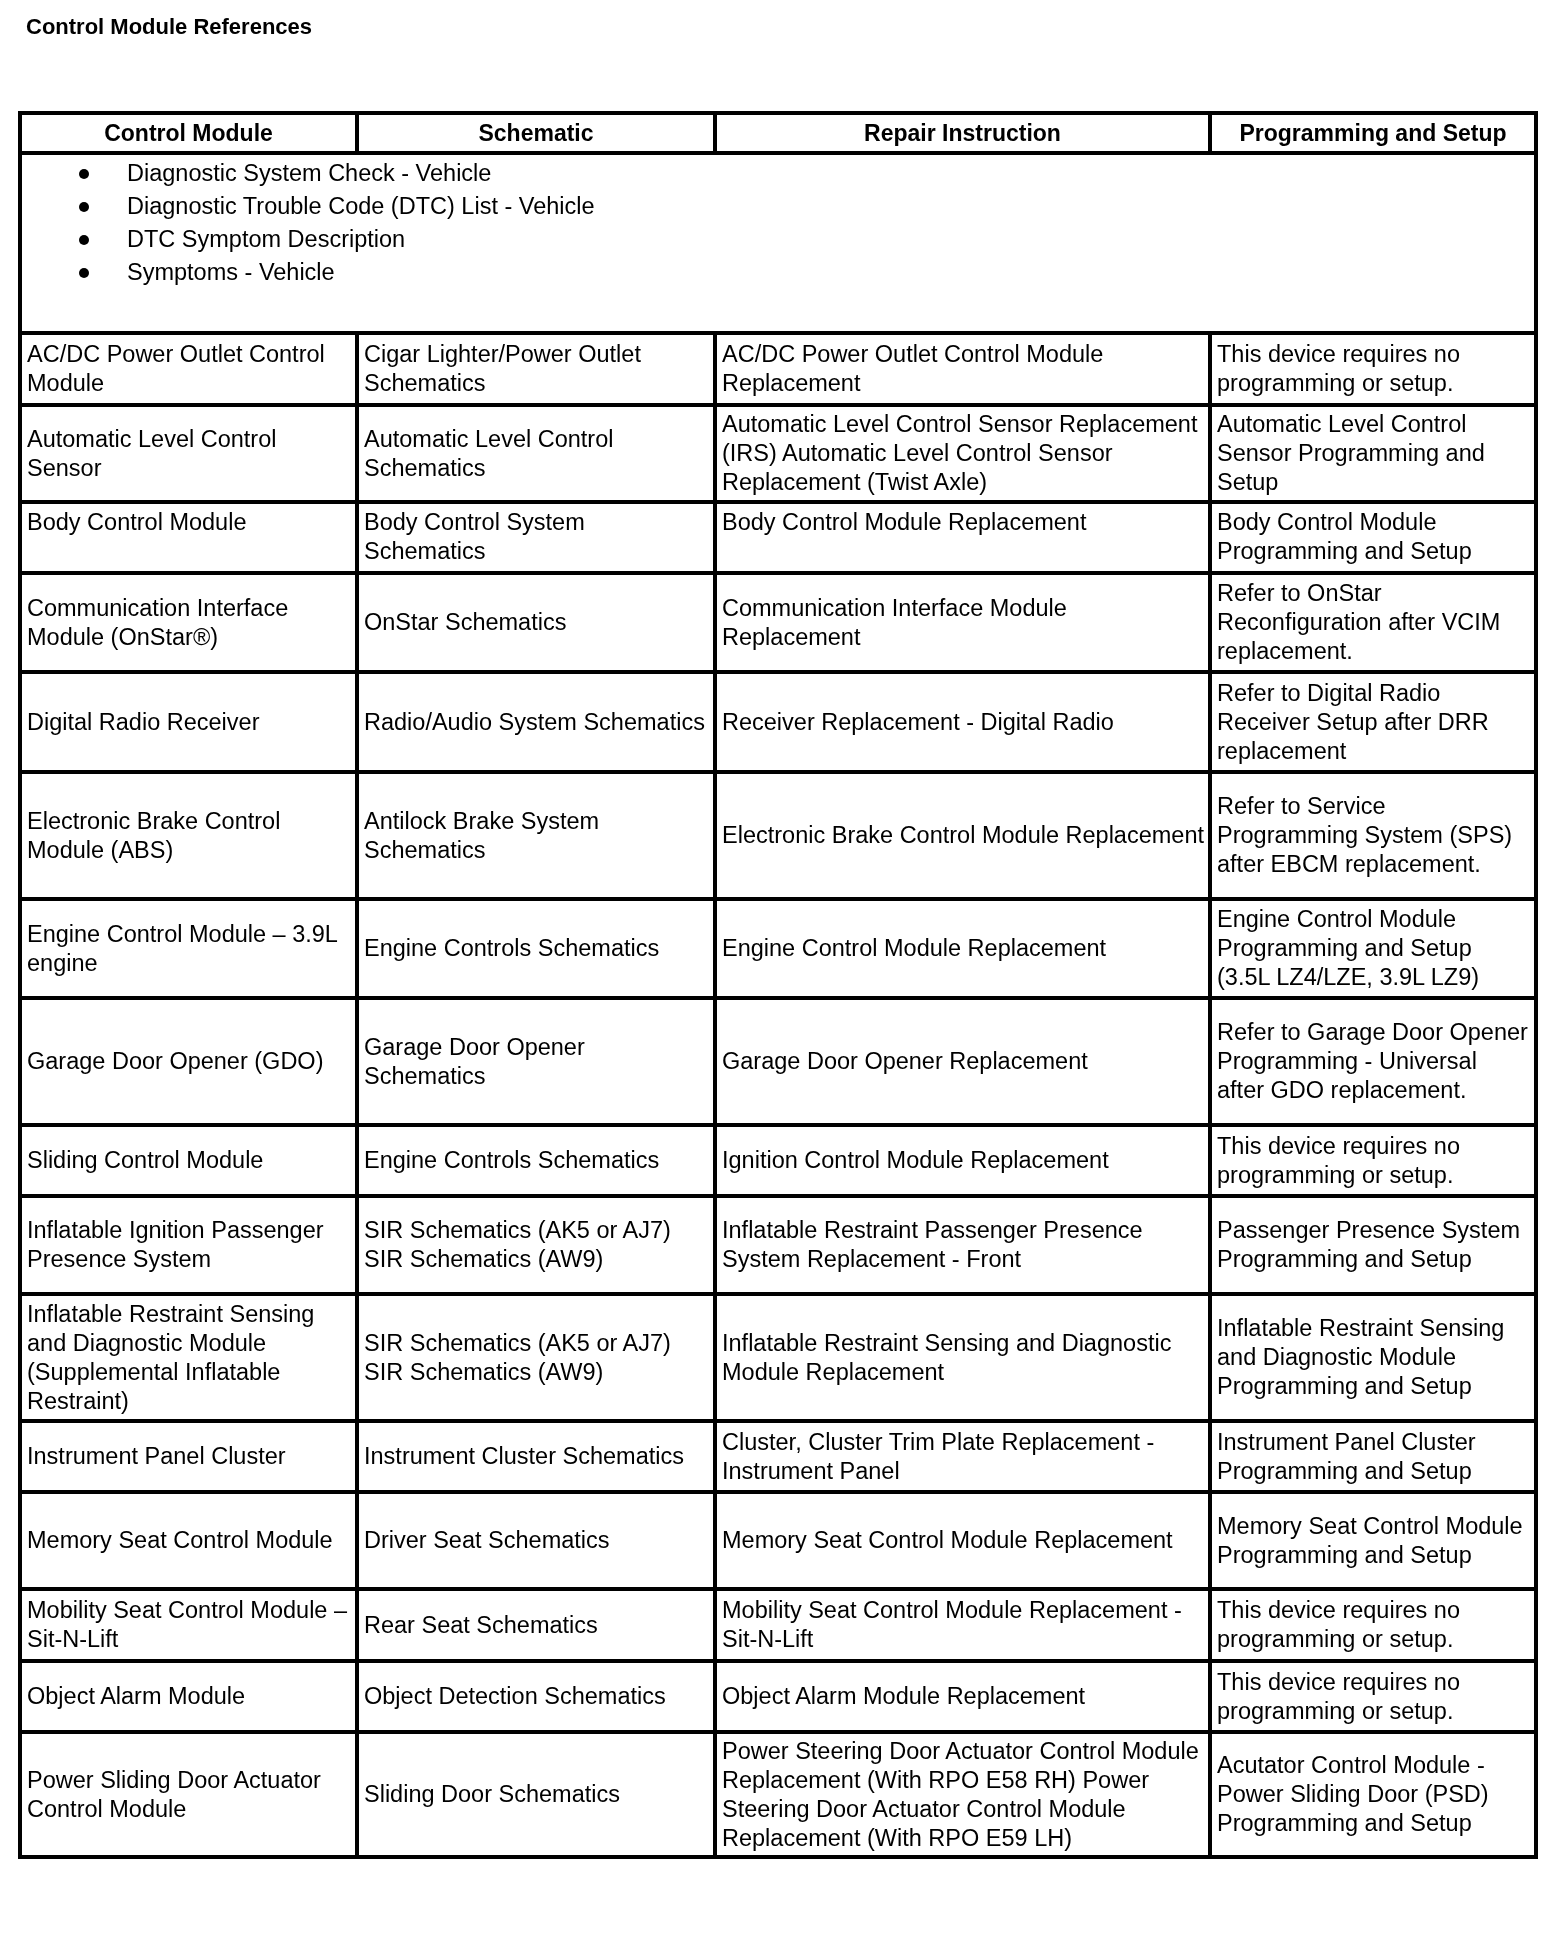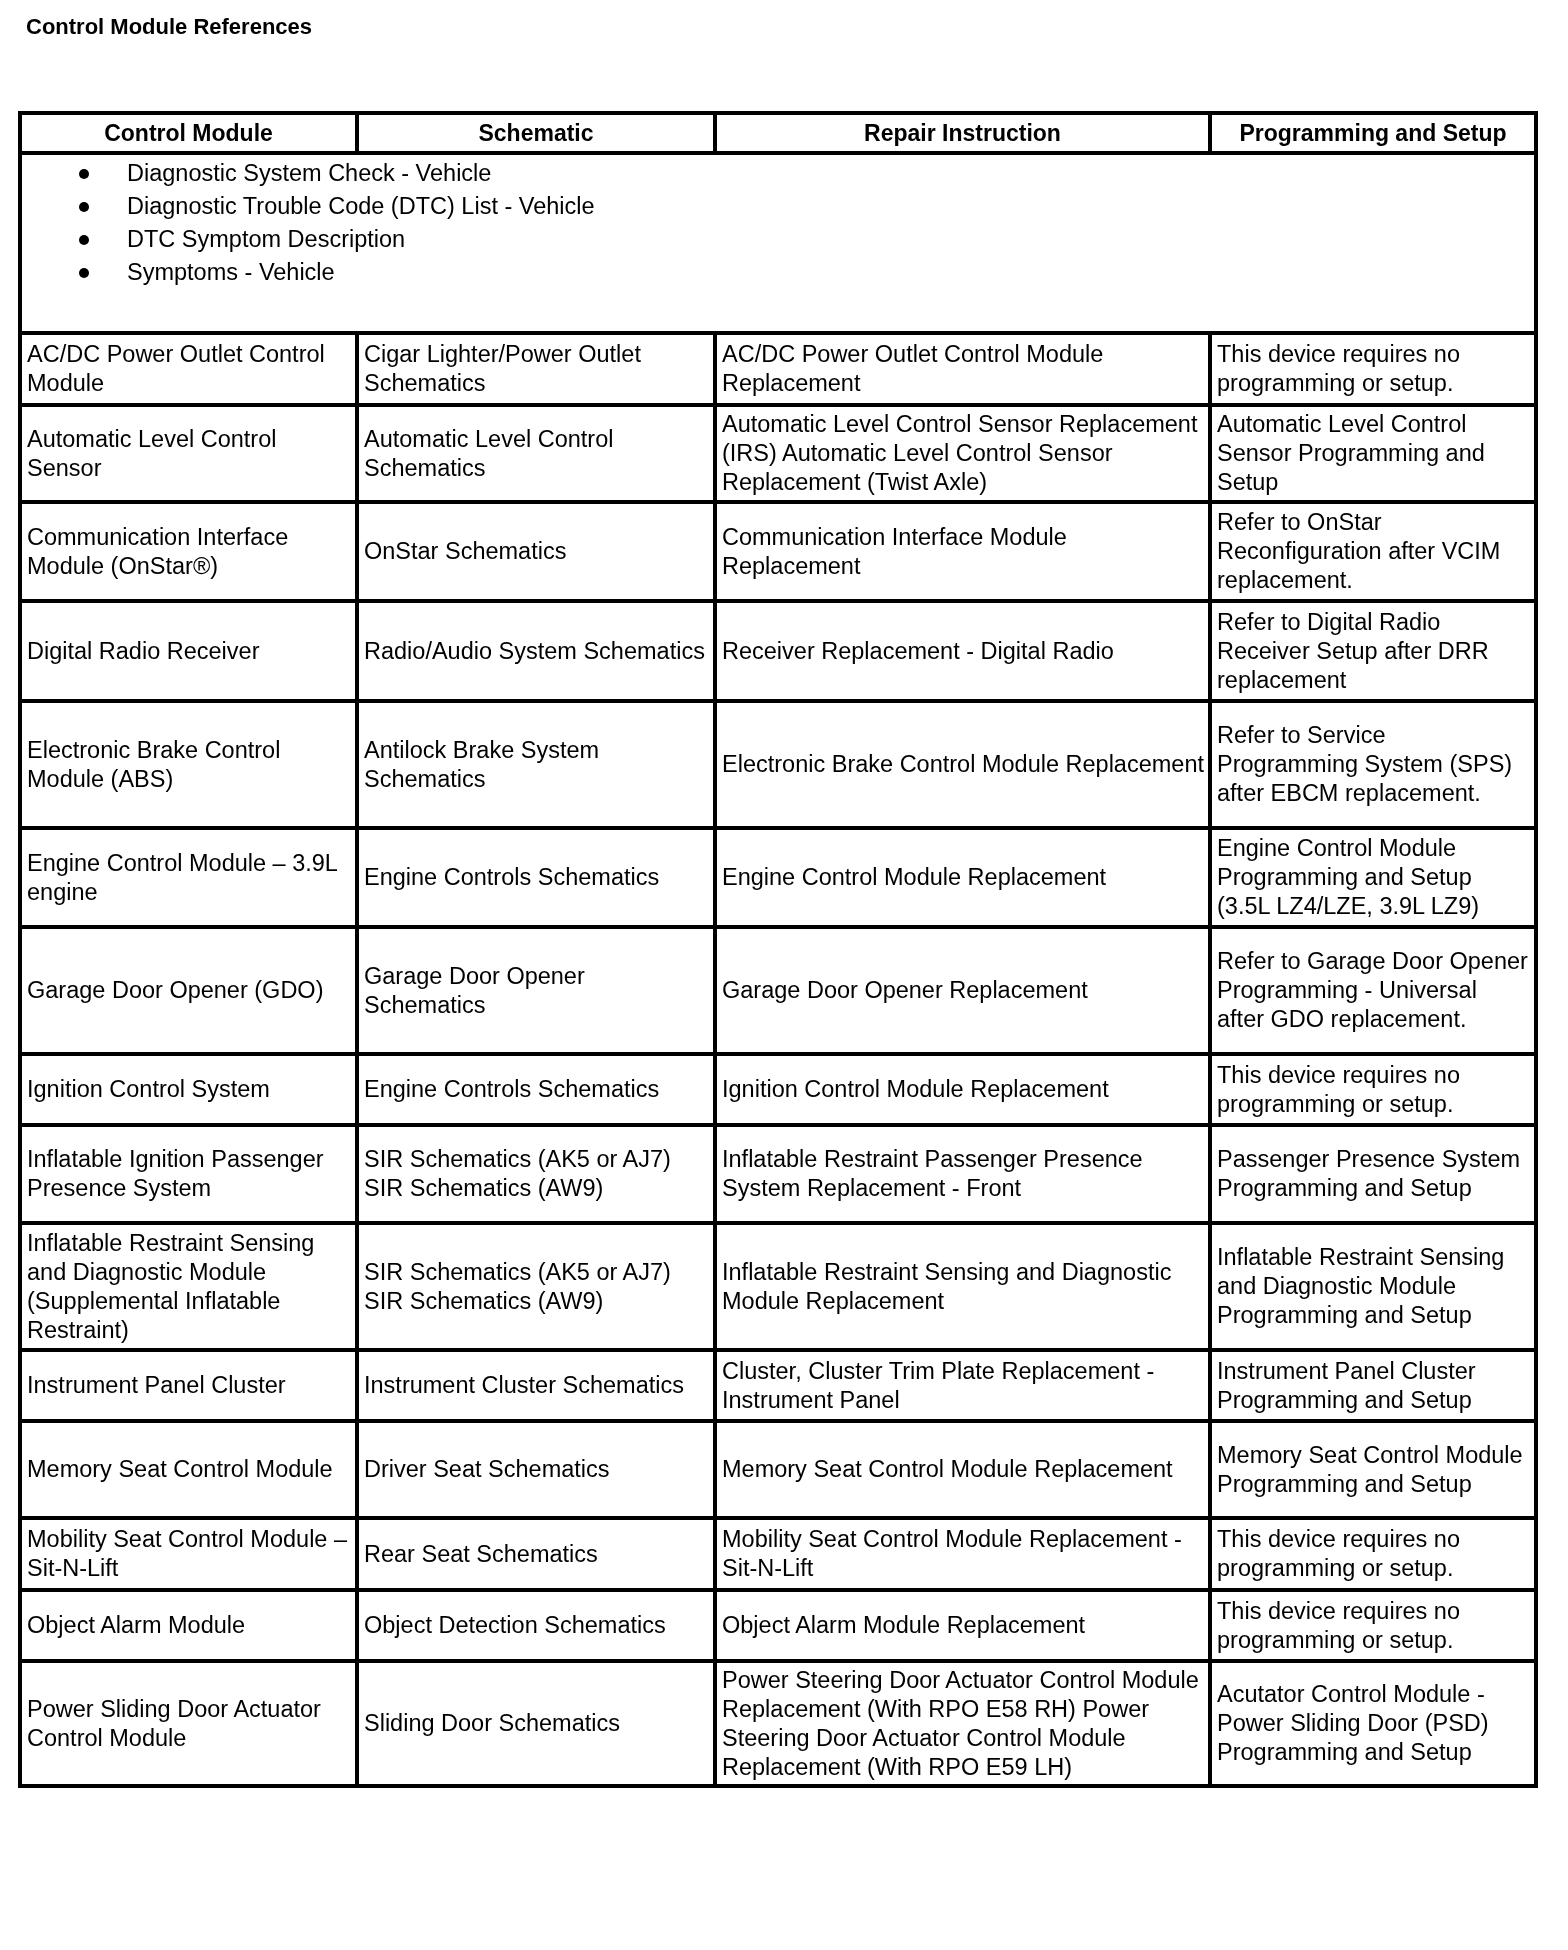--- a/index.html
+++ b/index.html
@@ -112,20 +112,26 @@
       <td>Cigar Lighter/Power Outlet Schematics</td>
       <td>AC/DC Power Outlet Control Module Replacement</td>
       <td>This device requires no programming or setup.</td>
     </tr>
     <tr style="height:97px">
       <td>Automatic Level Control Sensor</td>
       <td>Automatic Level Control Schematics</td>
       <td>Automatic Level Control Sensor Replacement (IRS) Automatic Level Control Sensor Replacement (Twist Axle)</td>
       <td>Automatic Level Control Sensor Programming and Setup</td>
     </tr>
+    <tr style="height:71px">
+      <td style="vertical-align:top;padding-top:4px">Body Control Module</td>
+      <td style="vertical-align:top;padding-top:4px">Body Control System Schematics</td>
+      <td style="vertical-align:top;padding-top:4px">Body Control Module Replacement</td>
+      <td style="vertical-align:top;padding-top:4px">Body Control Module Programming and Setup</td>
+    </tr>
     <tr style="height:99px">
       <td>Communication Interface Module (OnStar®)</td>
       <td>OnStar Schematics</td>
       <td>Communication Interface Module Replacement</td>
       <td>Refer to OnStar Reconfiguration after VCIM replacement.</td>
     </tr>
     <tr style="height:100px">
       <td>Digital Radio Receiver</td>
       <td>Radio/Audio System Schematics</td>
       <td>Receiver Replacement - Digital Radio</td>
@@ -143,21 +149,21 @@
       <td>Engine Control Module Replacement</td>
       <td>Engine Control Module Programming and Setup (3.5L LZ4/LZE, 3.9L LZ9)</td>
     </tr>
     <tr style="height:127px">
       <td>Garage Door Opener (GDO)</td>
       <td>Garage Door Opener Schematics</td>
       <td>Garage Door Opener Replacement</td>
       <td>Refer to Garage Door Opener Programming - Universal after GDO replacement.</td>
     </tr>
     <tr style="height:71px">
-      <td>Ignition Control System</td>
+      <td>Sliding Control Module</td>
       <td>Engine Controls Schematics</td>
       <td>Ignition Control Module Replacement</td>
       <td>This device requires no programming or setup.</td>
     </tr>
     <tr style="height:98px">
       <td>Inflatable Ignition Passenger Presence System</td>
       <td>SIR Schematics (AK5 or AJ7) SIR Schematics (AW9)</td>
       <td>Inflatable Restraint Passenger Presence System Replacement - Front</td>
       <td>Passenger Presence System Programming and Setup</td>
     </tr>

